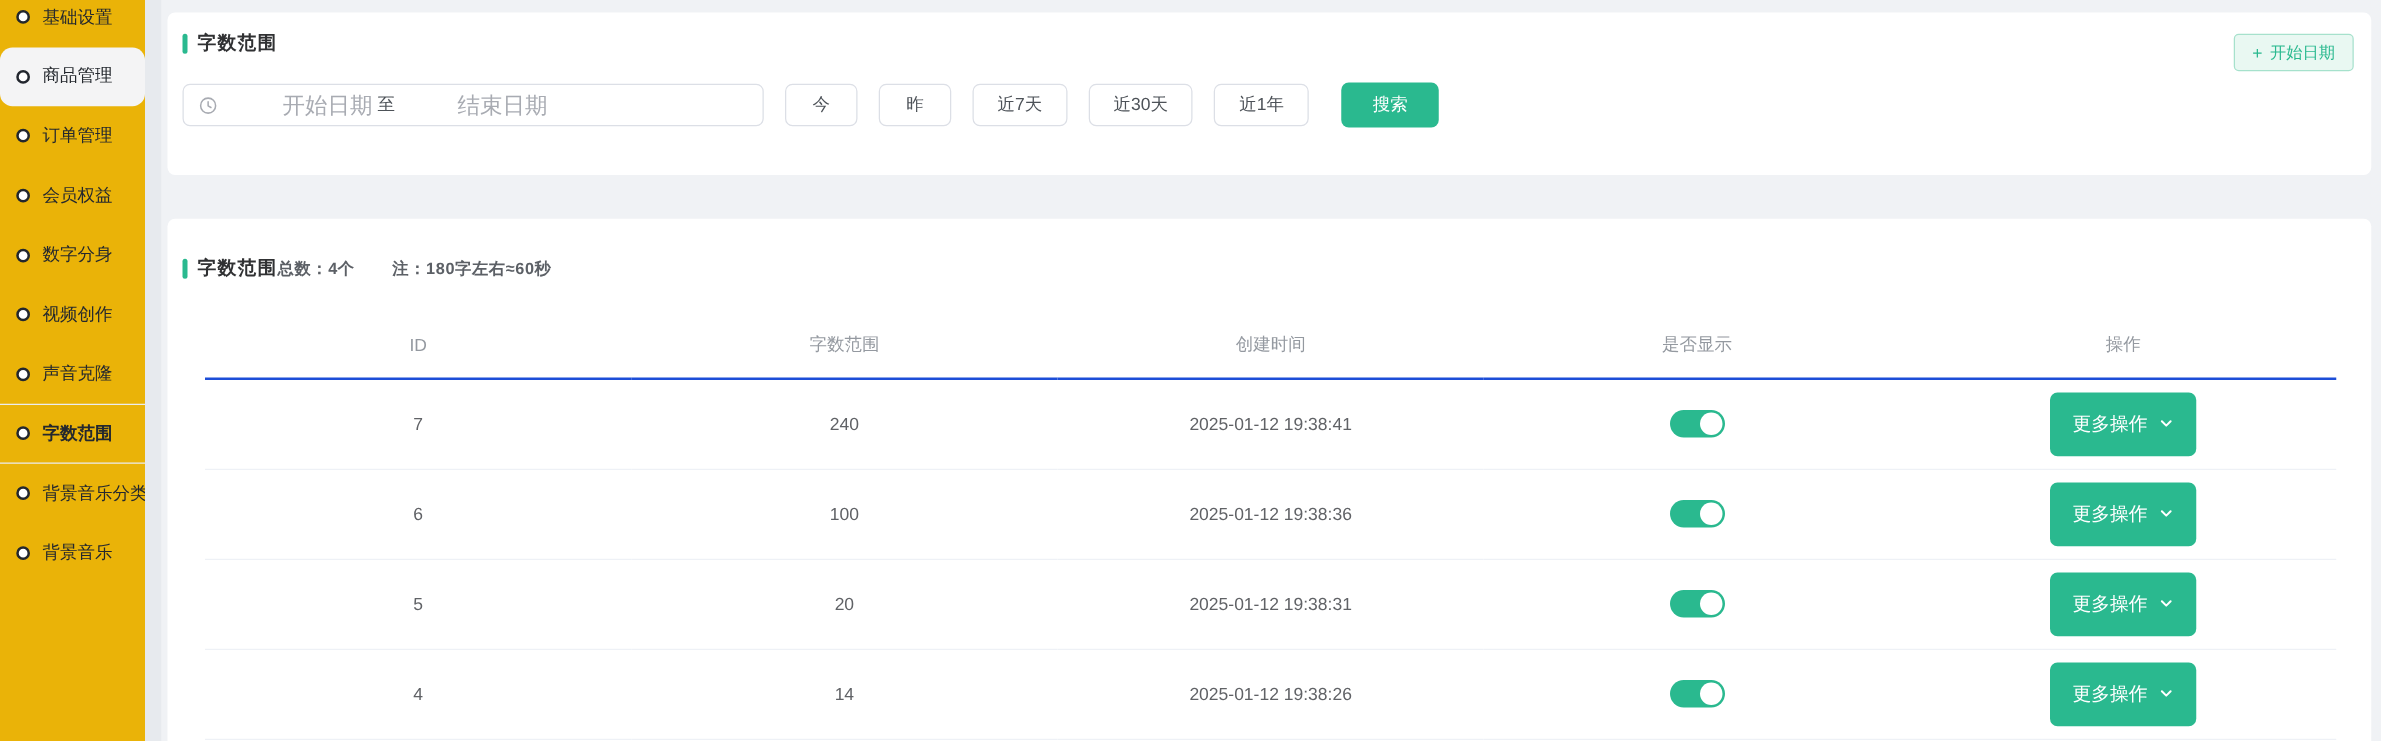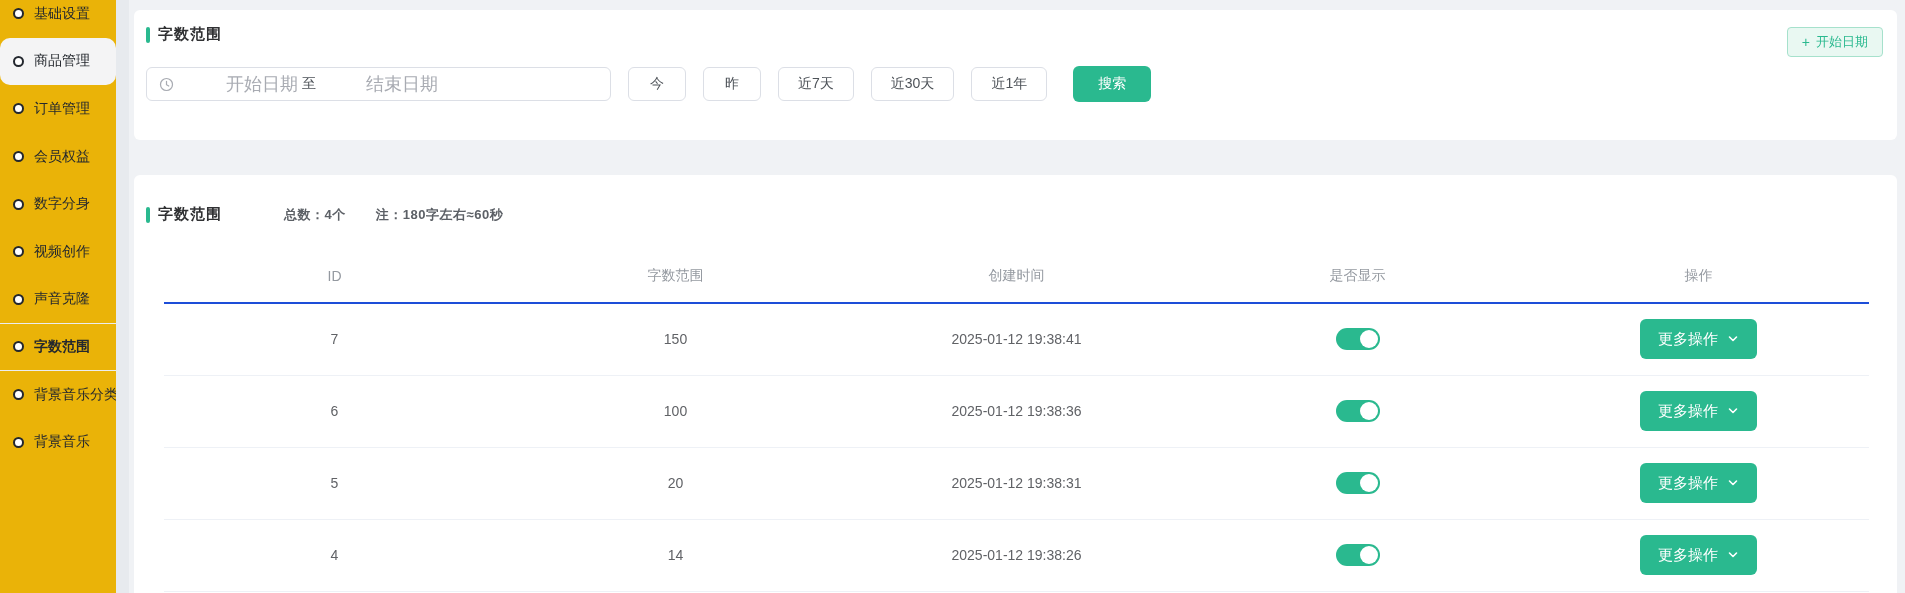--- a/index.html
+++ b/index.html
@@ -30,21 +30,21 @@
 
   
   .main { flex:1; padding:10px 8px 0 5px; min-width:0; }
   .card { background:#ffffff; border-radius:6px; }
   .card-filter { height:130px; padding:15px 12px 0 12px; position:relative; margin-bottom:35px; }
   .card-table  { height:440px; padding:30px 20px 0 12px; overflow:hidden; }
 
   .title-row { display:flex; align-items:center; }
   .tbar { width:4px; height:16px; background:#2ab98f; border-radius:2px; margin-right:8px; flex:none; }
   .card-title { font-size:15px; font-weight:bold; color:#303133; letter-spacing:1px; }
-  .title-meta { font-size:13px; font-weight:bold; color:#5c6066; margin-left:62px; letter-spacing:0.5px; }
+  .title-meta { font-size:13px; font-weight:bold; color:#5c6066; letter-spacing:0.5px; }
   .title-meta span + span { margin-left:26px; }
 
   .add-btn {
     position:absolute; right:14px; top:17px; height:30px; padding:0 14px;
     background:#e9f8f2; border:1px solid #a6e1cc; color:#2ab98f;
     border-radius:4px; font-size:13px; display:flex; align-items:center; gap:6px; cursor:pointer;
   }
   .add-btn .plus { font-size:14px; line-height:1; }
 
   
@@ -88,21 +88,21 @@
   }
   .switch {
     width:44px; height:22px; border-radius:11px; background:#2ab98f;
     position:relative; display:inline-block; cursor:pointer; vertical-align:middle;
   }
   .switch::after {
     content:""; position:absolute; top:2px; right:2px;
     width:18px; height:18px; border-radius:50%; background:#fff;
   }
   .more-btn {
-    height:40px; padding:0 18px; background:#2ab98f; border:none; border-radius:6px;
+    height:51px; padding:0 18px; background:#2ab98f; border:none; border-radius:6px;
     color:#fff; font-size:15px; cursor:pointer;
     display:inline-flex; align-items:center; gap:9px;
     font-family:"Liberation Sans","DejaVu Sans",sans-serif;
   }
 </style>
 </head>
 <body>
 
 <div class="sidebar">
   <div class="side-list">
@@ -211,21 +211,21 @@
           <th>ID</th>
           <th>字数范围</th>
           <th>创建时间</th>
           <th>是否显示</th>
           <th>操作</th>
         </tr>
       </thead>
       <tbody>
   <tr>
     <td class="c-id">7</td>
-    <td class="c-range">150</td>
+    <td class="c-range">240</td>
     <td class="c-created">2025-01-12 19:38:41</td>
     <td>
       <span class="switch"></span>
     </td>
     <td>
       <button class="more-btn">
         <span class="more-label">更多操作</span>
         <span style="display:flex;">
           <svg width="12" height="12" viewBox="0 0 12 12">
             <path d="M2.5 4 L6 7.5 L9.5 4" stroke="#ffffff" stroke-width="1.6" fill="none" stroke-linecap="round" stroke-linejoin="round"></path>

